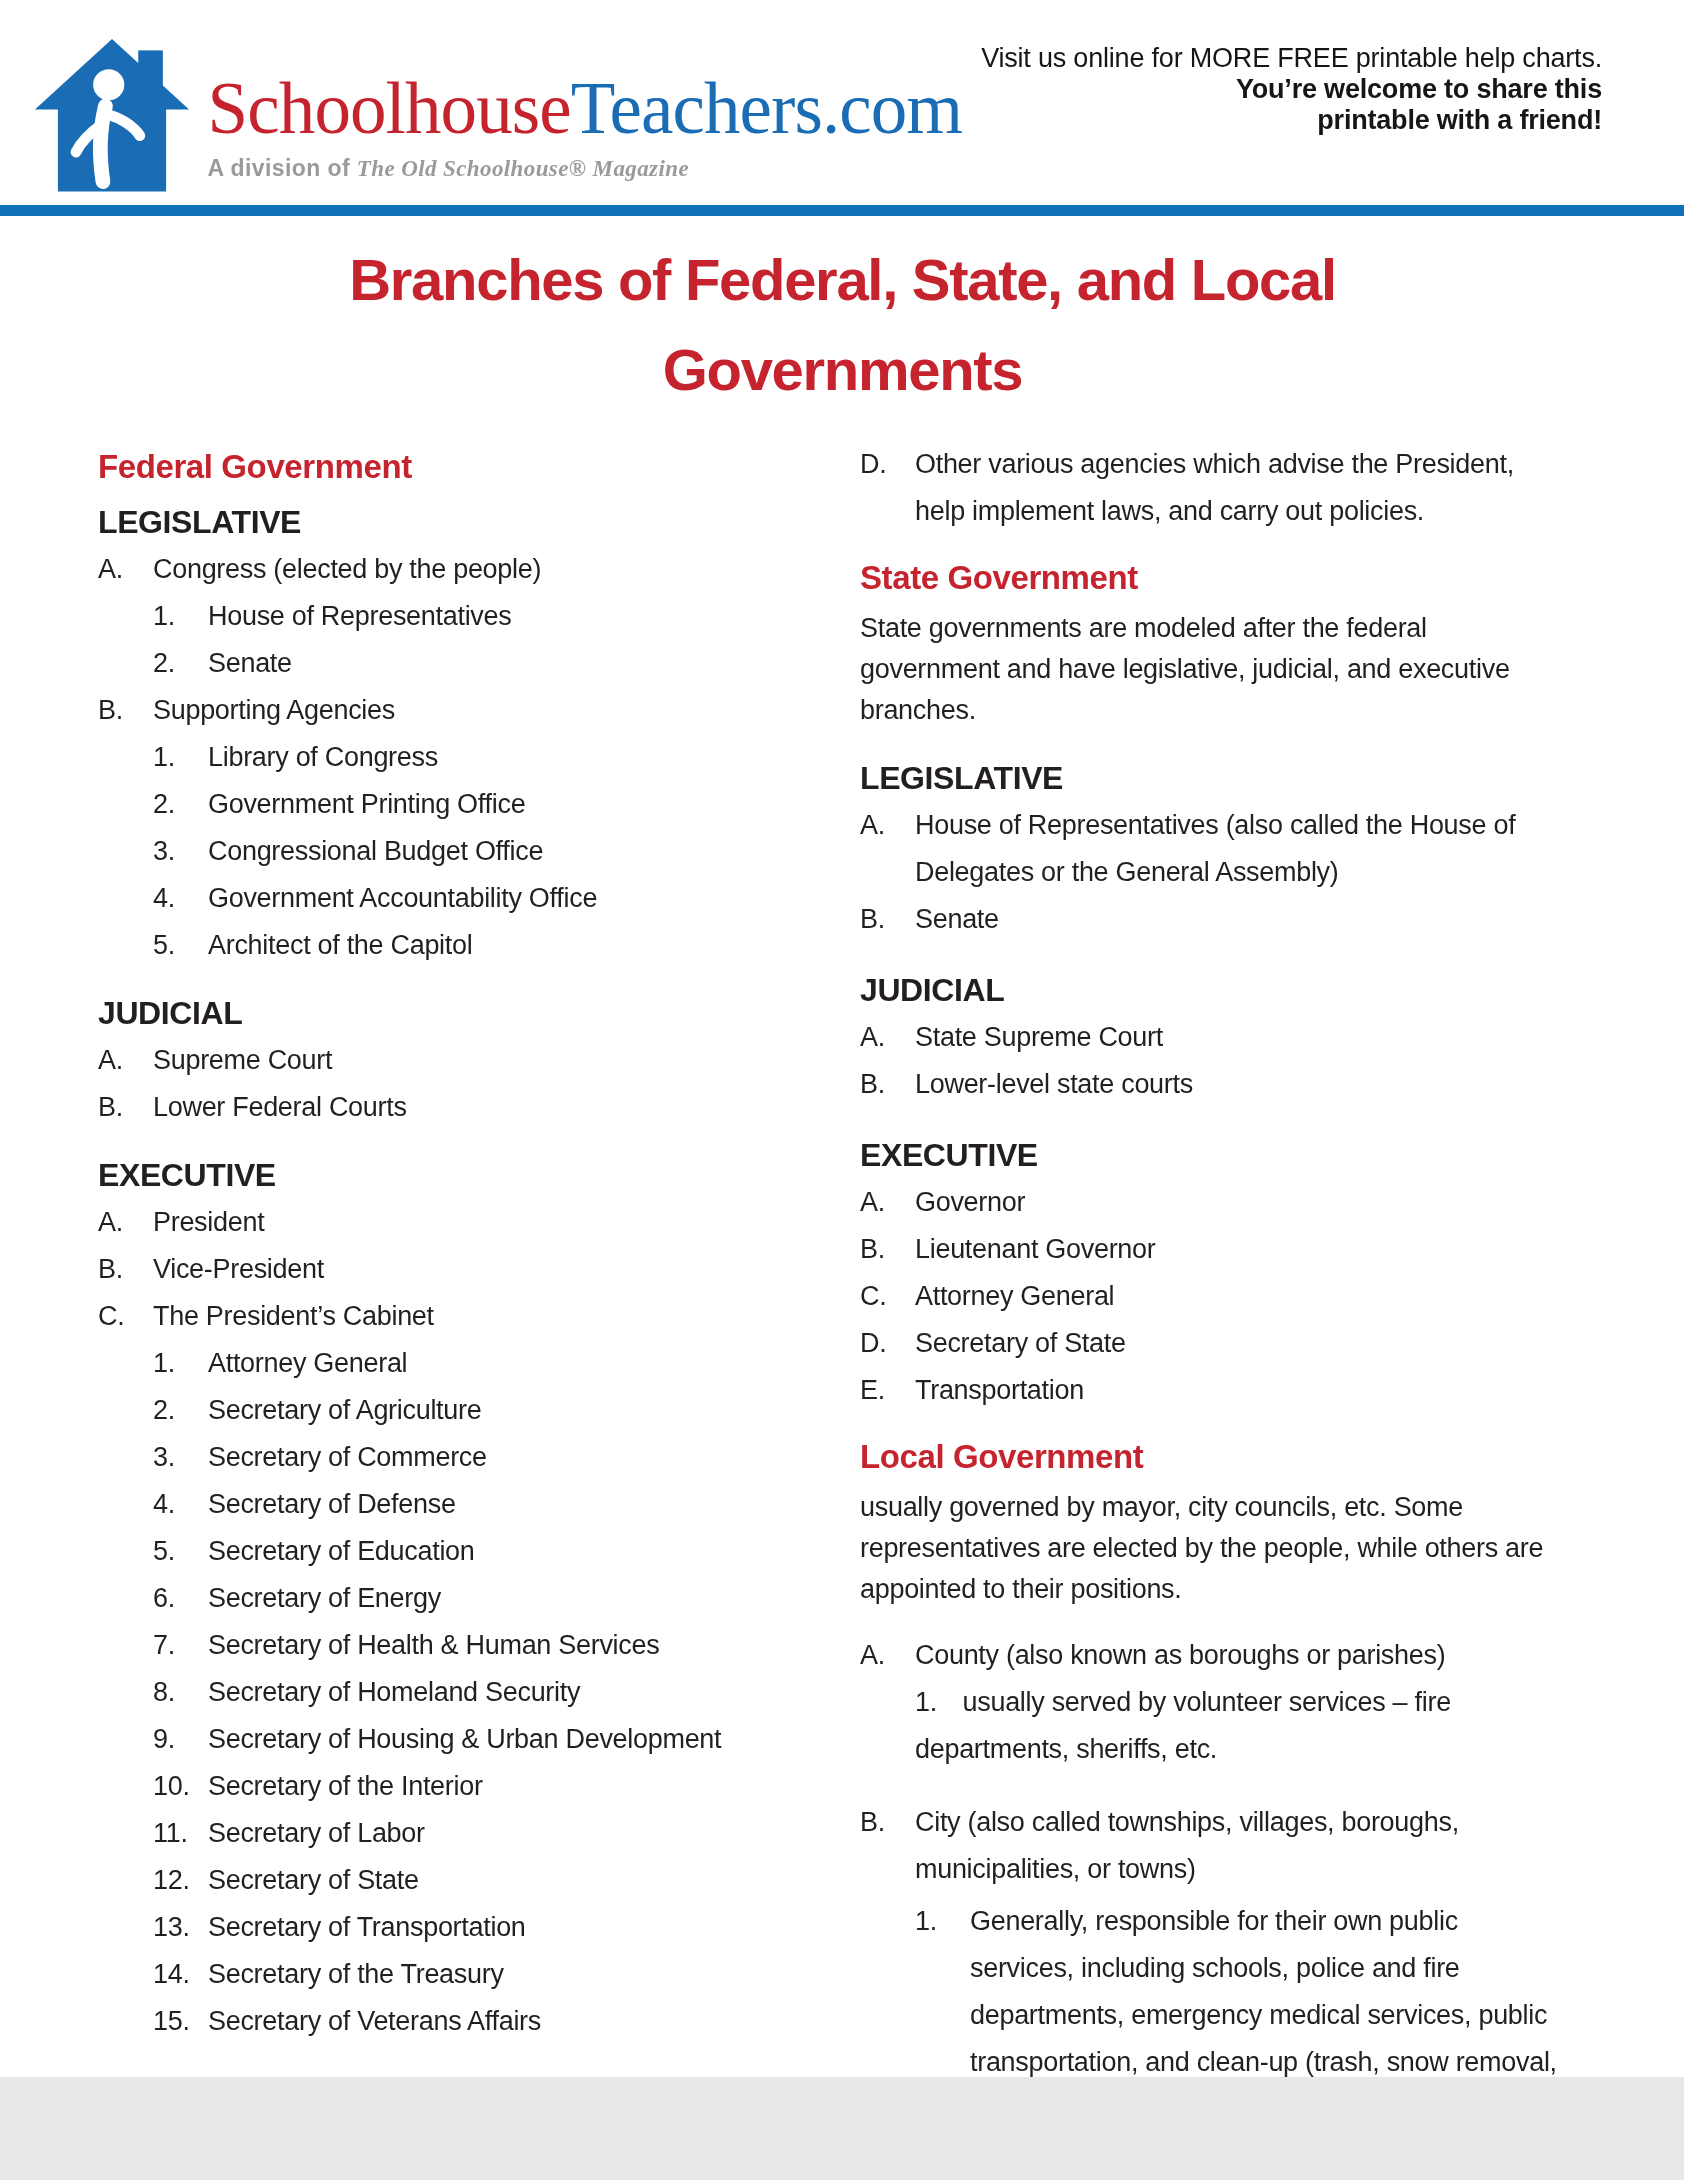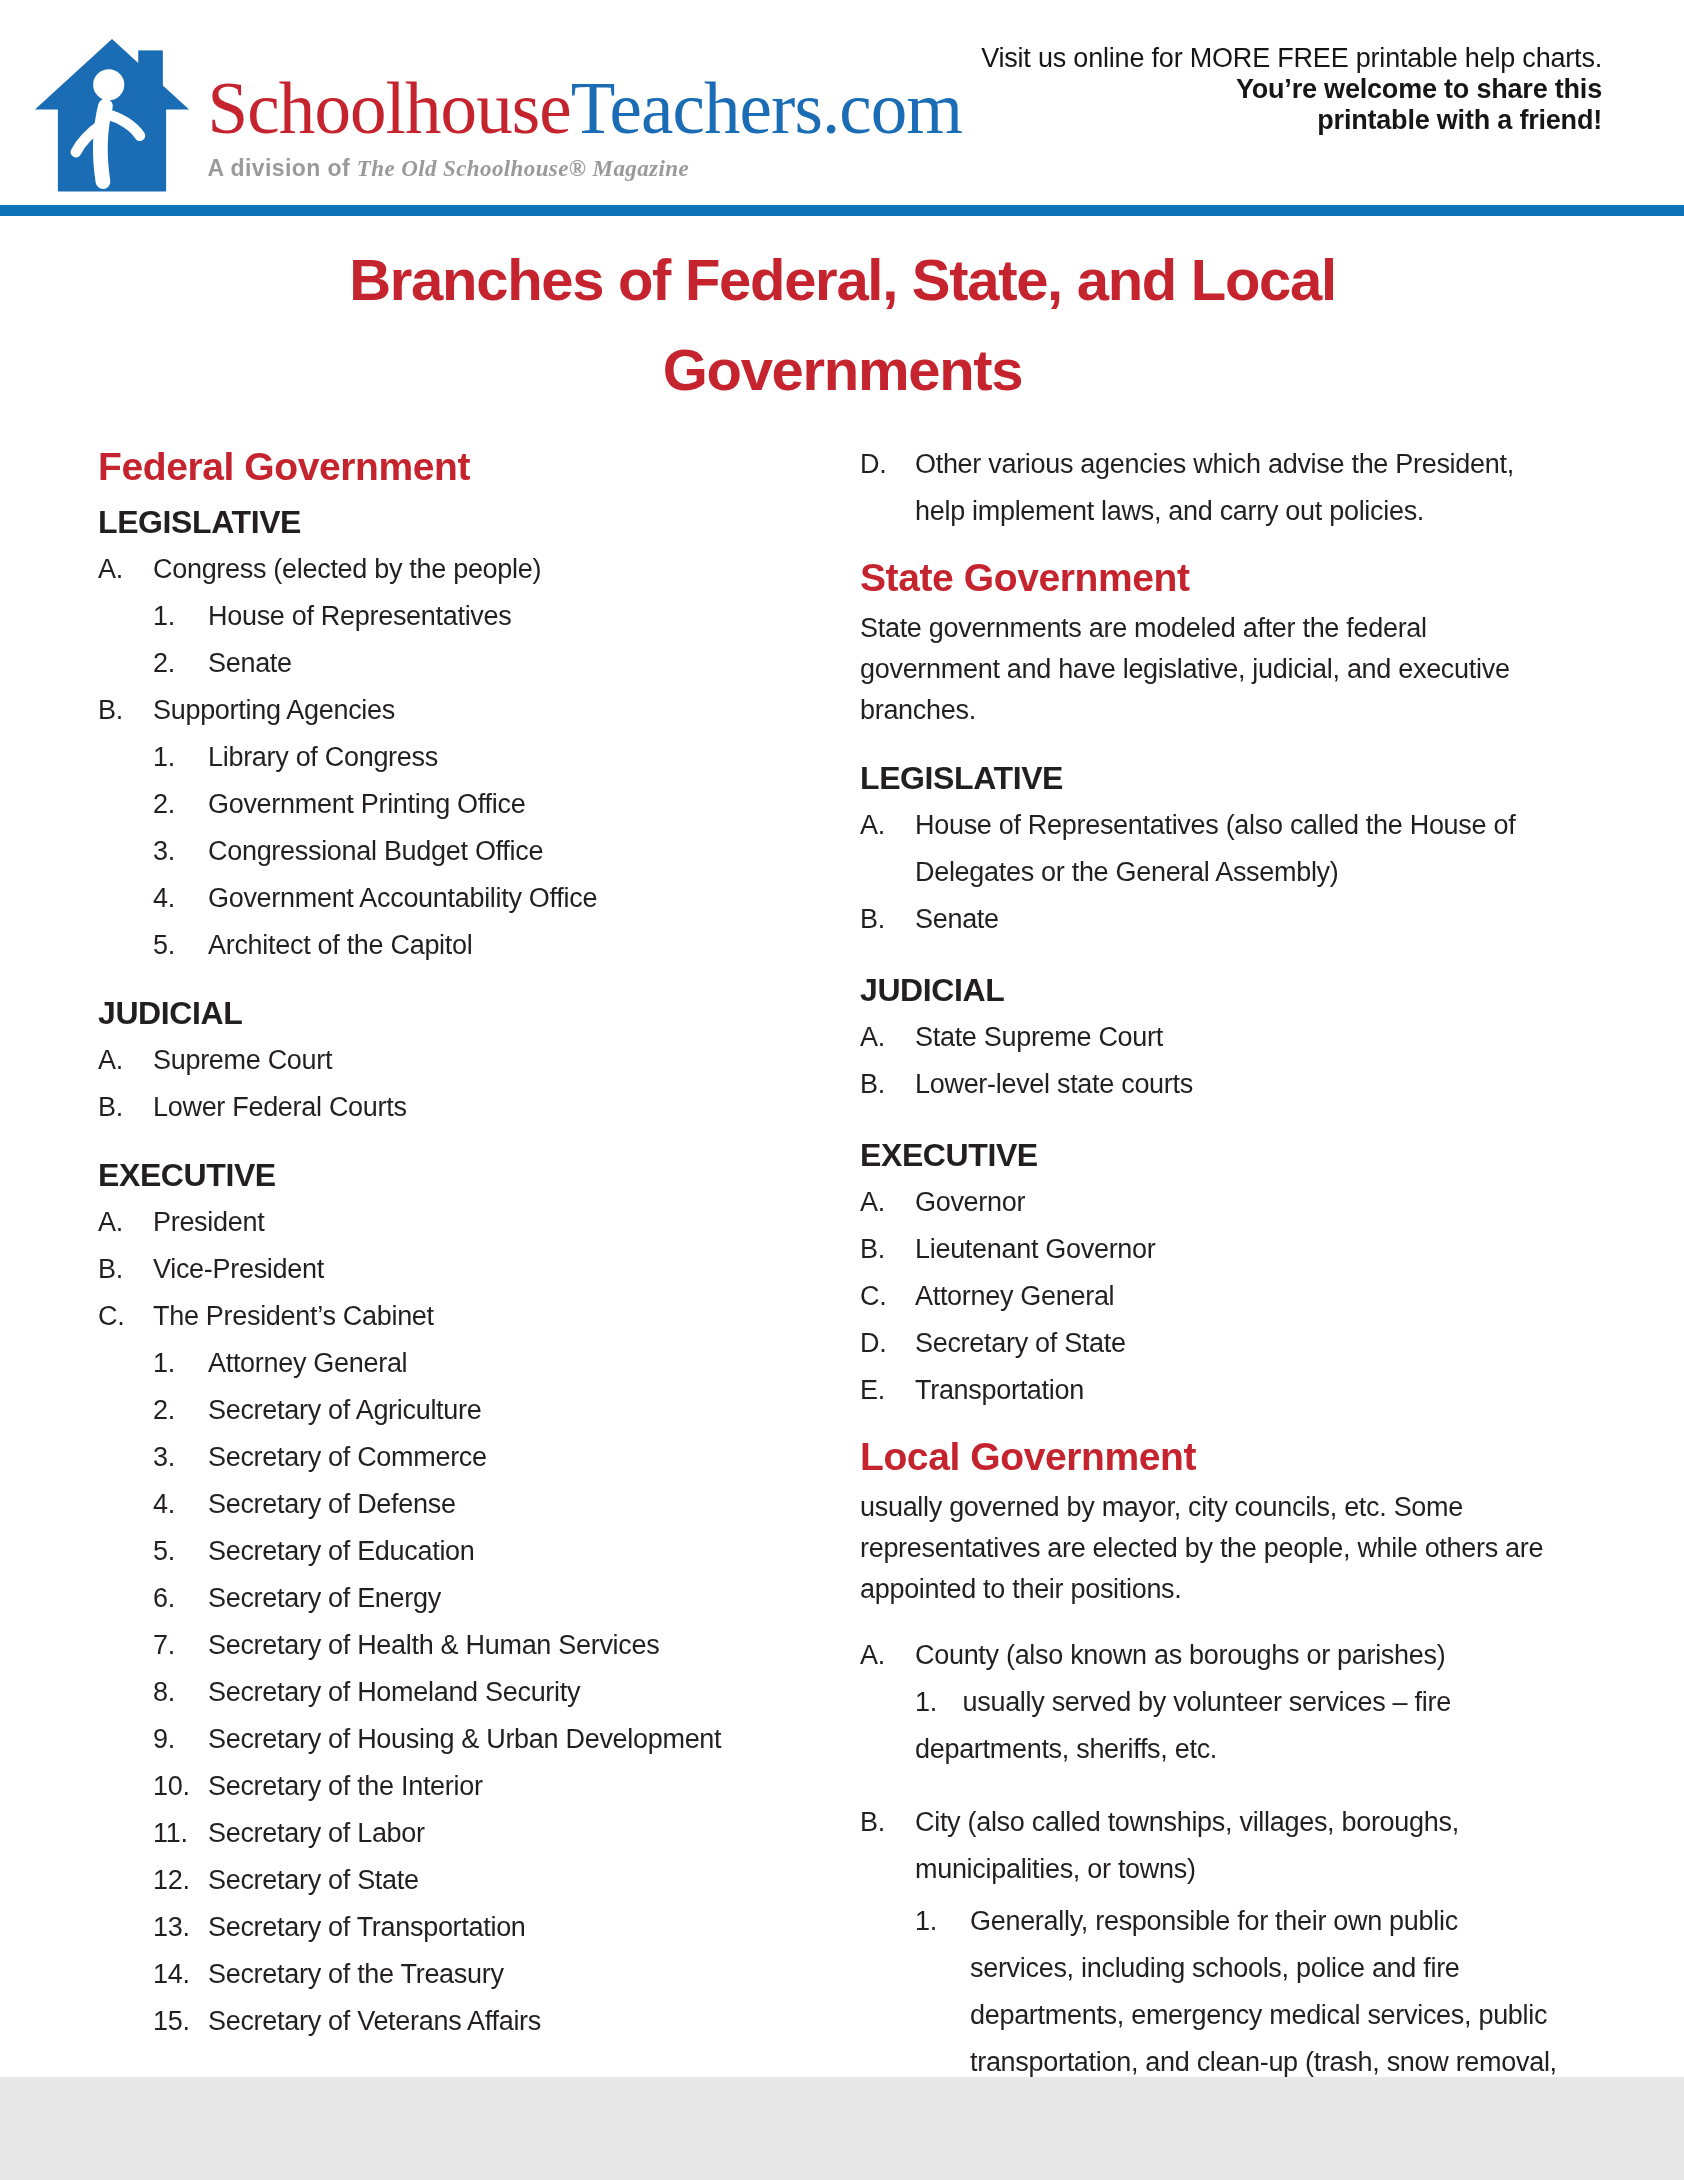--- a/index.html
+++ b/index.html
@@ -35,21 +35,21 @@
   
   .title{
     position:absolute;top:235px;left:0;width:100%;
     text-align:center;font-size:58px;line-height:90px;
     font-weight:bold;letter-spacing:-1.3px;color:var(--red);
   }
   
   .col{position:absolute;top:441px;}
   .col-left{left:98px;width:743px;}
   .col-right{left:860px;width:792px;}
-  .red-heading{font-size:39px;font-weight:bold;color:var(--red);line-height:51px;letter-spacing:-0.4px;margin-bottom:5.1px;}
+  .red-heading{font-size:33px;font-weight:bold;color:var(--red);line-height:51px;letter-spacing:-0.4px;margin-bottom:5.1px;}
   .col-right .red-heading{margin-top:17px;}
   .caps-header{font-size:32px;font-weight:bold;color:var(--ink);line-height:47px;letter-spacing:-0.4px;margin-top:21px;}
   .col-left .list-block .caps-header:first-child{margin-top:6.8px;}
   .col-right .caps-header{margin-top:24px;}
   .intro{font-size:27px;line-height:41px;white-space:pre-line;margin-top:3.4px;letter-spacing:-0.3px;}
   .item{display:flex;font-size:27px;line-height:47px;letter-spacing:-0.3px;}
   .item .marker{flex:0 0 55px;}
   .item .txt{white-space:pre-line;flex:1;}
   .item.lvl2{padding-left:55px;}
   .item.para-indent{display:block;}

